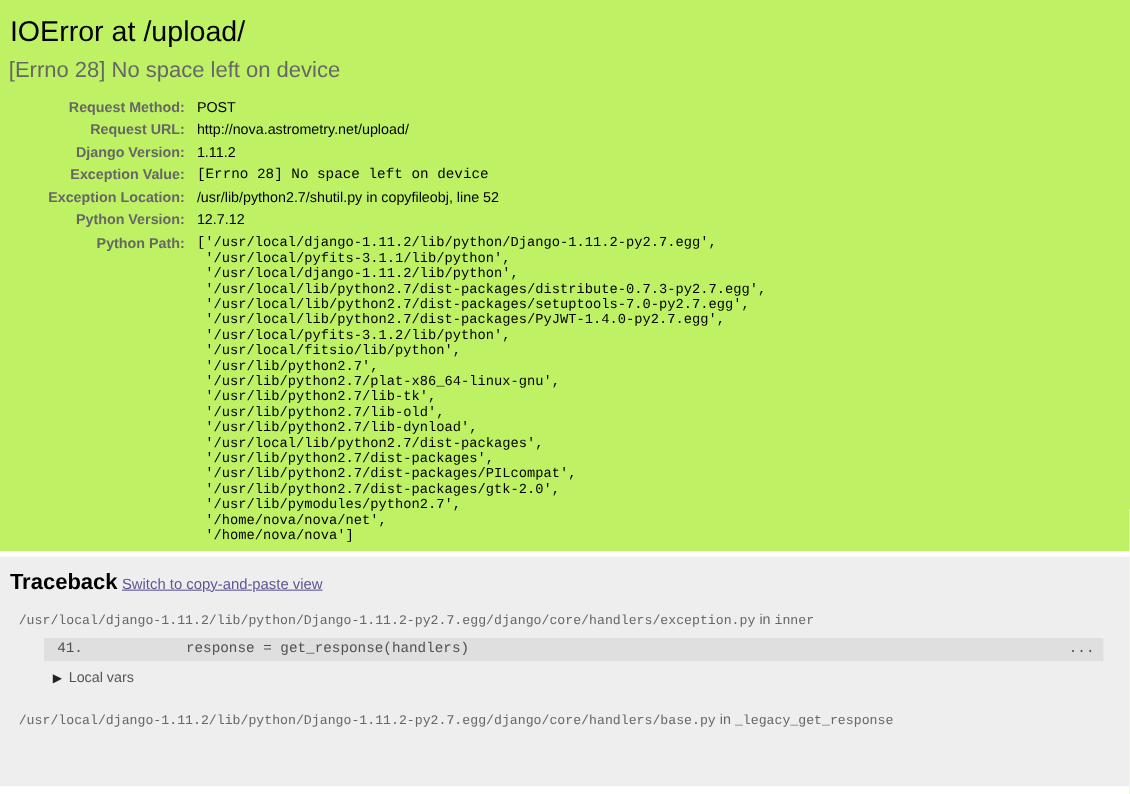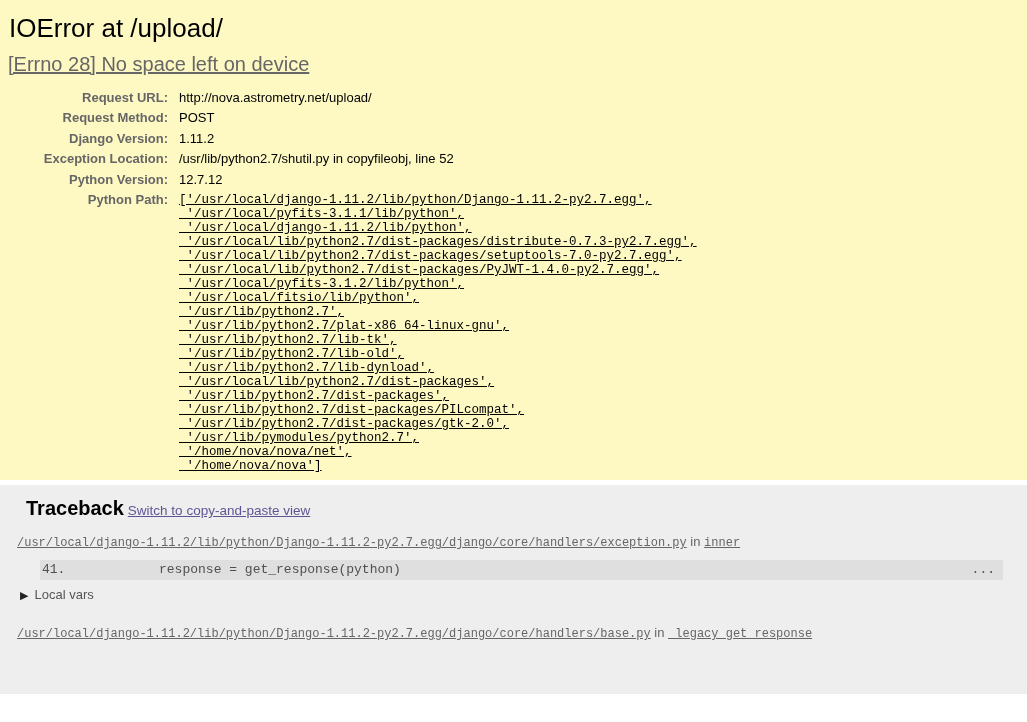--- a/index.html
+++ b/index.html
@@ -4,24 +4,24 @@
 <title>IOError at /upload/</title>
 <style>
   * { box-sizing: content-box; }
   html, body { margin: 0; padding: 0; background: #ffffff; }
   body {
     font-family: "Liberation Sans", sans-serif;
     font-size: 13px;
     color: #000;
     width: 1027px;
   }
-  code, pre, .mono { font-family: "Liberation Mono", monospace; text-decoration: underline; }
+  code, pre, .mono { font-family: "Liberation Mono", monospace; }
 
   
-  #summary { background: #fef9c3; padding: 1px 0 4px 0; }
+  #summary { background: #bef264; padding: 1px 0 4px 0; }
   #summary h1 {
     font-weight: normal;
     font-size: 26px;
     line-height: 1.1;
     color: #000;
     margin: 13px 0 0 0;
     padding-left: 9px;
   }
   .exception-value {
     font-family: "Liberation Sans", sans-serif;
@@ -64,21 +64,21 @@
     background: #eeeeee;
     margin-top: 5px;
     padding: 1px 0 40px 0;
     min-height: 130px;
   }
   #traceback h2 {
     font-size: 20px;
     font-weight: bold;
     color: #000;
     margin: 11px 0 14px 0;
-    padding-left: 26px;
+    padding-left: 9px;
   }
   .switch-link {
     font-weight: normal;
     font-size: 13.5px;
     color: #5e5694;
     text-decoration: underline;
     margin-left: 4px;
     cursor: pointer;
   }
   ul.traceback-list { list-style: none; margin: 0; padding: 0; color: #222; }
@@ -91,52 +91,56 @@
     background: #dfdfdf;
     color: #505050;
     padding: 3px 2px;
     position: relative;
     font-family: "Liberation Mono", monospace;
     font-size: 13px;
     line-height: 1.1;
     cursor: pointer;
     white-space: pre;
   }
-  .context-line .lineno { }
+  .context-line .lineno { margin-left: 10px; }
   .context-line .dots { position: absolute; right: 8px; top: 3px; }
-  .commands { margin-left: 20px; margin-top: 7px; font-size: 13px; }
+  .commands { margin-left: 48px; margin-top: 7px; font-size: 13px; }
   .commands a { color: #555; text-decoration: none; cursor: pointer; }
   .toggle-arrow {
     display: inline-block;
     font-size: 11px;
     color: #222;
     margin-right: 6px;
     font-style: normal;
   }
 </style>
 </head>
 <body>
 
 <div id="summary">
   <h1>IOError at /upload/</h1>
   <pre class="exception-value">[Errno 28] No space left on device</pre>
 
   <table class="meta">
     <tbody>
       <tr>
+        <th>Request Method:</th>
+        <td>POST</td>
+      </tr>
+      <tr>
         <th>Request URL:</th>
         <td>http://nova.astrometry.net/upload/</td>
       </tr>
       <tr>
-        <th>Request Method:</th>
-        <td>POST</td>
-      </tr>
-      <tr>
         <th>Django Version:</th>
         <td>1.11.2</td>
+      </tr>
+      <tr>
+        <th>Exception Value:</th>
+        <td class="mono">[Errno 28] No space left on device</td>
       </tr>
       <tr>
         <th>Exception Location:</th>
         <td>/usr/lib/python2.7/shutil.py in copyfileobj, line 52</td>
       </tr>
       <tr>
         <th>Python Version:</th>
         <td>12.7.12</td>
       </tr>
       <tr>
@@ -170,21 +174,21 @@
   <h2><span>Traceback</span><a href="#" class="switch-link">Switch to copy-and-paste view</a></h2>
 
   <ul class="traceback-list">
     <li class="frame">
       <div class="frame-header">
         <code>/usr/local/django-1.11.2/lib/python/Django-1.11.2-py2.7.egg/django/core/handlers/exception.py</code>
         <span>in</span>
         <code>inner</code>
       </div>
       <div class="frame-context">
-        <div class="context-line"><span class="lineno">41.</span><span class="code">            response = get_response(python)</span><span class="dots">...</span></div>
+        <div class="context-line"><span class="lineno">41.</span><span class="code">            response = get_response(handlers)</span><span class="dots">...</span></div>
         <div class="commands">
           <span class="toggle-arrow">▶</span><a href="#">Local vars</a>
         </div>
       </div>
     </li>
     <li class="frame">
       <div class="frame-header">
         <code>/usr/local/django-1.11.2/lib/python/Django-1.11.2-py2.7.egg/django/core/handlers/base.py</code>
         <span>in</span>
         <code>_legacy_get_response</code>

